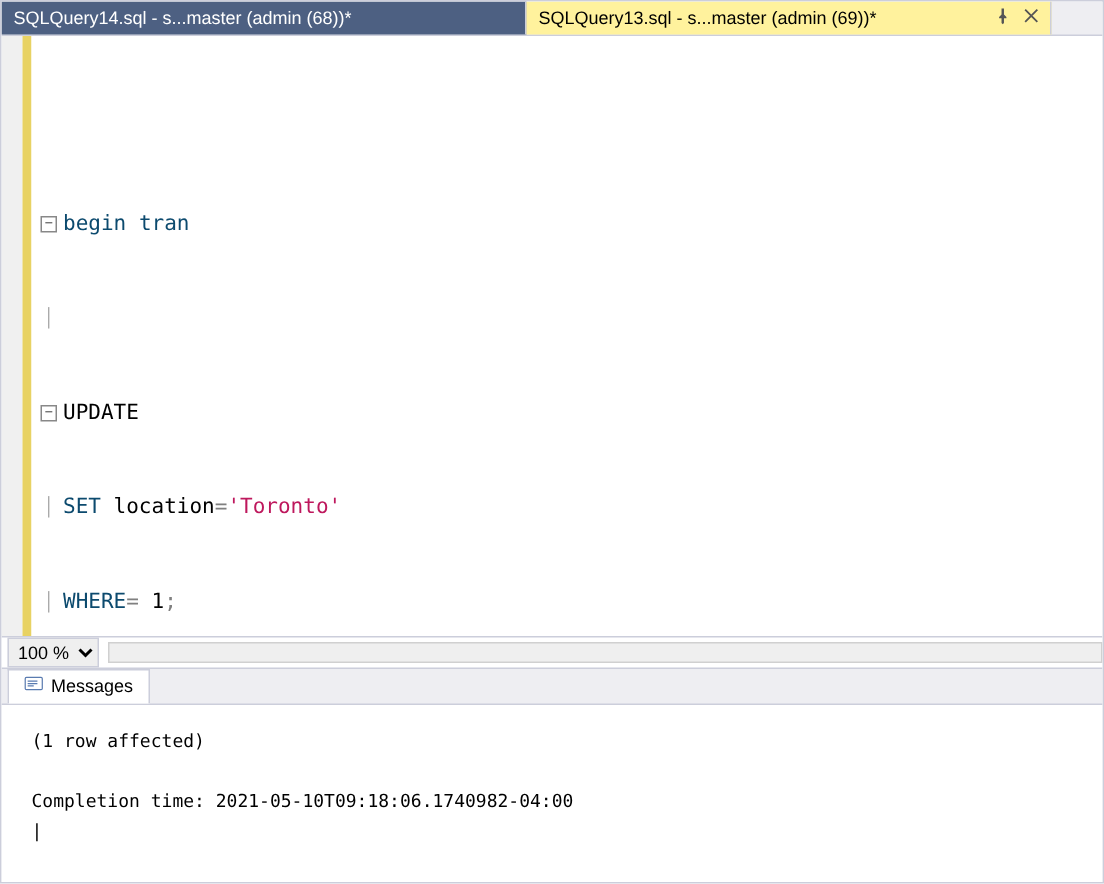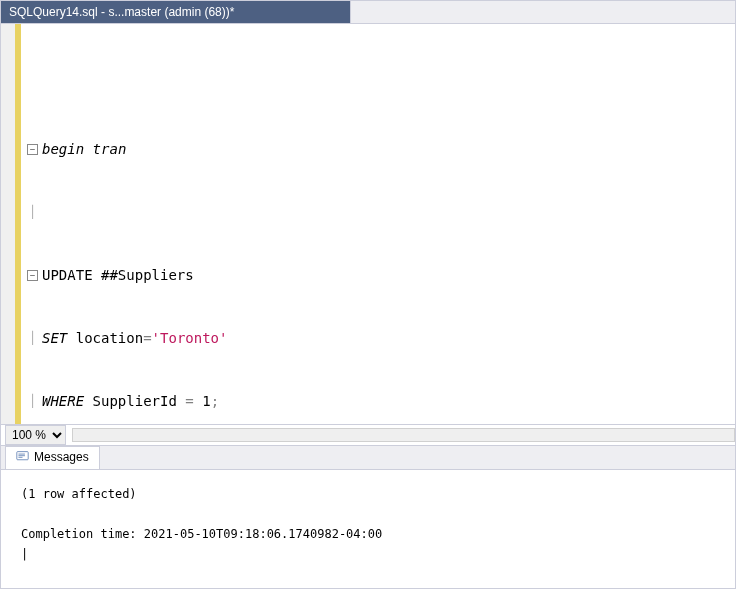--- a/index.html
+++ b/index.html
@@ -84,21 +84,21 @@
       cursor: pointer;
     }
     .fold-line {
       display: inline-block;
       width: 11px;
       margin-right: 4px;
       text-align: center;
       color: #aaa;
       font-size: 12px;
     }
-    .kw-blue { color: #000000; font-style: italic; }
+    .kw-blue { color: #0c4a6e; }
     .kw-pink { color: #000000; }
     .kw-red { color: #be185d; }
     .kw-gray { color: #808080; }
     .zoom-bar {
       display: flex;
       align-items: center;
       height: 22px;
       background: #ffffff;
       border-top: 1px solid #cccedb;
       border-bottom: 1px solid #cccedb;
@@ -151,33 +151,48 @@
       color: #000;
     }
     .icon-svg { width: 13px; height: 13px; }
   </style>
 </head>
 <body>
 
 <div class="tab-bar">
   <div class="tab inactive">
     <span>SQLQuery14.sql - s...master (admin (68))*</span>
+  </div>
+  <div class="tab active">
+    <span>SQLQuery13.sql - s...master (admin (69))*</span>
+    <span class="tab-controls">
+      <span class="pin-icon">
+        <svg class="icon-svg" viewBox="0 0 16 16">
+            <path d="M9 2v5l2 2v1H9v4l-1 1-1-1v-4H5V9l2-2V2h2z" fill="#555"></path>
+          </svg>
+      </span>
+      <span class="close-icon">
+        <svg class="icon-svg" viewBox="0 0 16 16">
+            <path d="M3 3l10 10M13 3L3 13" stroke="#555" stroke-width="1.5"></path>
+          </svg>
+      </span>
+    </span>
   </div>
 </div>
 
 <div class="editor-wrap">
   <div class="left-margin"></div>
   <div class="change-bar"></div>
   <div class="editor">
     <div class="line">&nbsp;</div>
     <div class="line"><span class="fold">−</span><span class="kw-blue">begin</span><span> </span><span class="kw-blue">tran</span></div>
     <div class="line"><span class="fold-line">│</span></div>
-    <div class="line"><span class="fold">−</span><span class="kw-pink">UPDATE</span><span> ##Suppliers</span></div>
+    <div class="line"><span class="fold">−</span><span class="kw-pink">UPDATE</span></div>
     <div class="line"><span class="fold-line">│</span><span class="kw-blue">SET</span><span> location</span><span class="kw-gray">=</span><span class="kw-red">'Toronto'</span></div>
-    <div class="line"><span class="fold-line">│</span><span class="kw-blue">WHERE</span><span> SupplierId </span><span class="kw-gray">=</span><span> </span><span>1</span><span class="kw-gray">;</span></div>
+    <div class="line"><span class="fold-line">│</span><span class="kw-blue">WHERE</span><span class="kw-gray">=</span><span> </span><span>1</span><span class="kw-gray">;</span></div>
     
     
     
     
     
   </div>
 </div>
 
 <div class="zoom-bar">
   <select>

